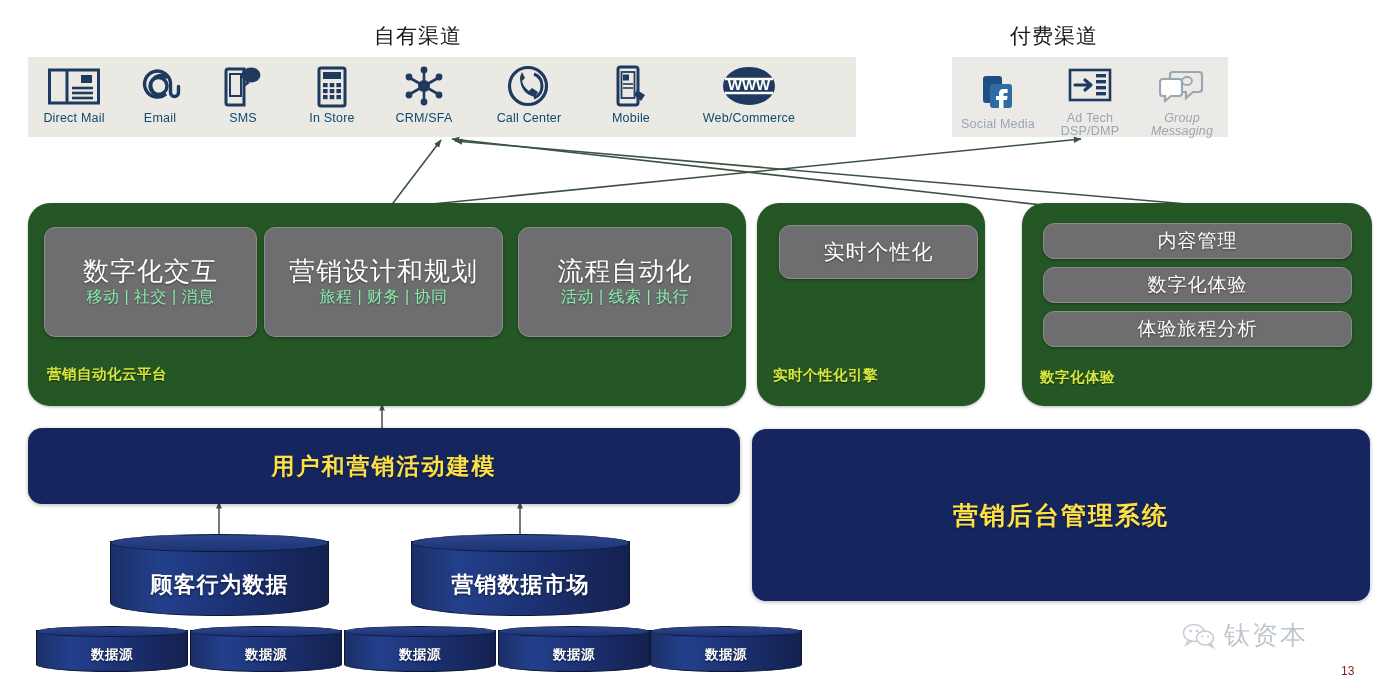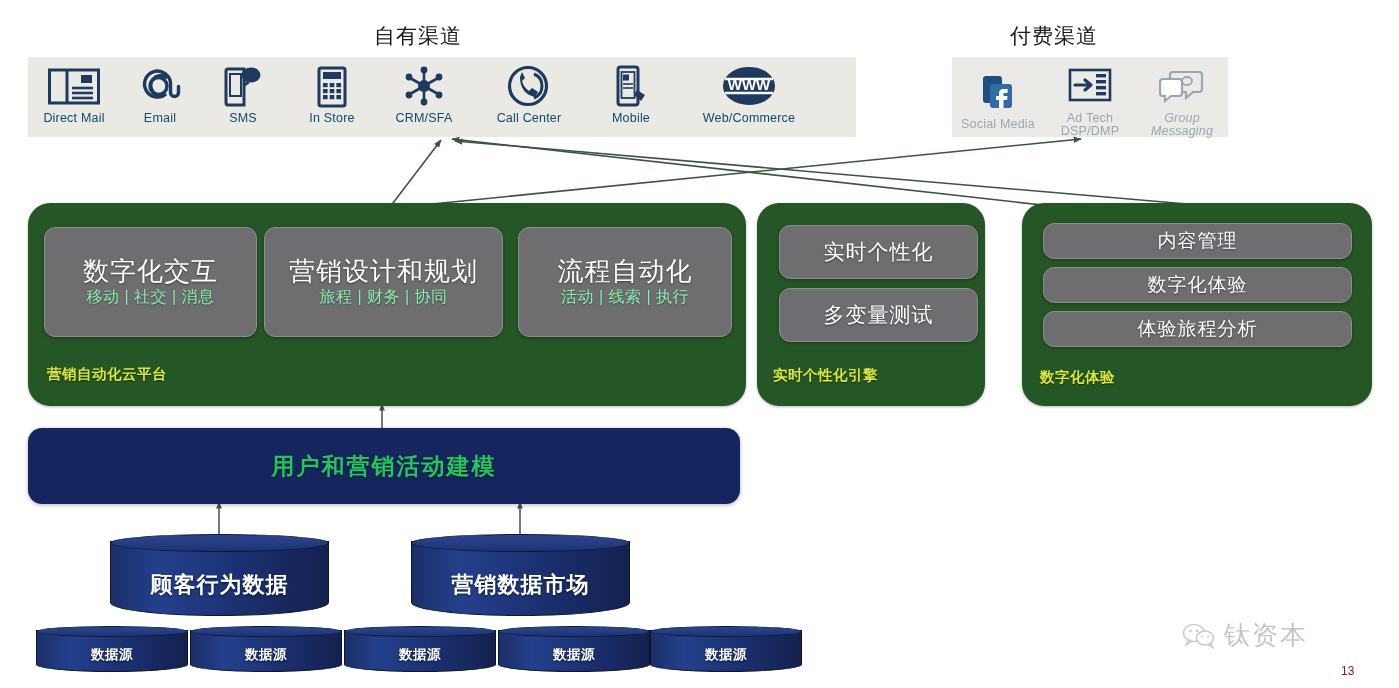--- a/index.html
+++ b/index.html
@@ -111,21 +111,21 @@
     background:#15265e;
     border-radius:14px;
     display:flex;
     align-items:center;
     justify-content:center;
     box-shadow:0 1px 4px rgba(0,0,0,.3);
   }
   .blue-box .txt{
     font-size:23px;
     font-weight:bold;
-    color:#22c55e;
+    color:#fde047;
     letter-spacing:2px;
     text-shadow:0 1px 2px rgba(0,0,0,.5);
     white-space:nowrap;
   }
   .blue-box.mgmt .txt{ font-size:25px; }
 
   
   .cyl{ position:absolute; }
   .cyl .body{
     position:absolute;left:0;right:0;bottom:0;top:9%;
@@ -373,43 +373,43 @@
       <div class="big">流程自动化</div>
       <div class="sub">活动 | 线索 | 执行</div>
     </div>
     <div class="green-label" style="left:19px;top:162px;">营销自动化云平台</div>
   </div>
 
   <div class="green-box" style="left:757px;top:203px;width:228px;height:203px;">
     <div class="gray-card pill" style="left:22px;top:22px;width:197px;height:52px;">
       <div class="big">实时个性化</div>
     </div>
-    <div class="gray-card pill" style="left:22px;top:85px;width:197px;height:52px;">
-      <div class="big">多变量测试</div>
-    </div>
     <div class="green-label" style="left:16px;top:163px;">实时个性化引擎</div>
   </div>
 
   <div class="green-box" style="left:1022px;top:203px;width:350px;height:203px;">
     <div class="gray-card slim" style="left:21px;top:20px;width:307px;height:34px;">
       <div class="big">内容管理</div>
     </div>
     <div class="gray-card slim" style="left:21px;top:64px;width:307px;height:34px;">
       <div class="big">数字化体验</div>
     </div>
     <div class="gray-card slim" style="left:21px;top:108px;width:307px;height:34px;">
       <div class="big">体验旅程分析</div>
     </div>
     <div class="green-label" style="left:18px;top:165px;">数字化体验</div>
   </div>
 
   <div class="blue-box" style="left:28px;top:428px;width:712px;height:76px;">
     <div class="txt">用户和营销活动建模</div>
   </div>
 
+  <div class="blue-box mgmt" style="left:752px;top:429px;width:618px;height:172px;">
+    <div class="txt">营销后台管理系统</div>
+  </div>
 
   <div class="cyl big" style="left:110px;top:534px;width:219px;height:82px;text-align:right;">
     <div class="body"></div>
     <div class="top"></div>
     <div class="cap">顾客行为数据</div>
   </div>
   <div class="cyl big" style="left:411px;top:534px;width:219px;height:82px;">
     <div class="body"></div>
     <div class="top"></div>
     <div class="cap">营销数据市场</div>

